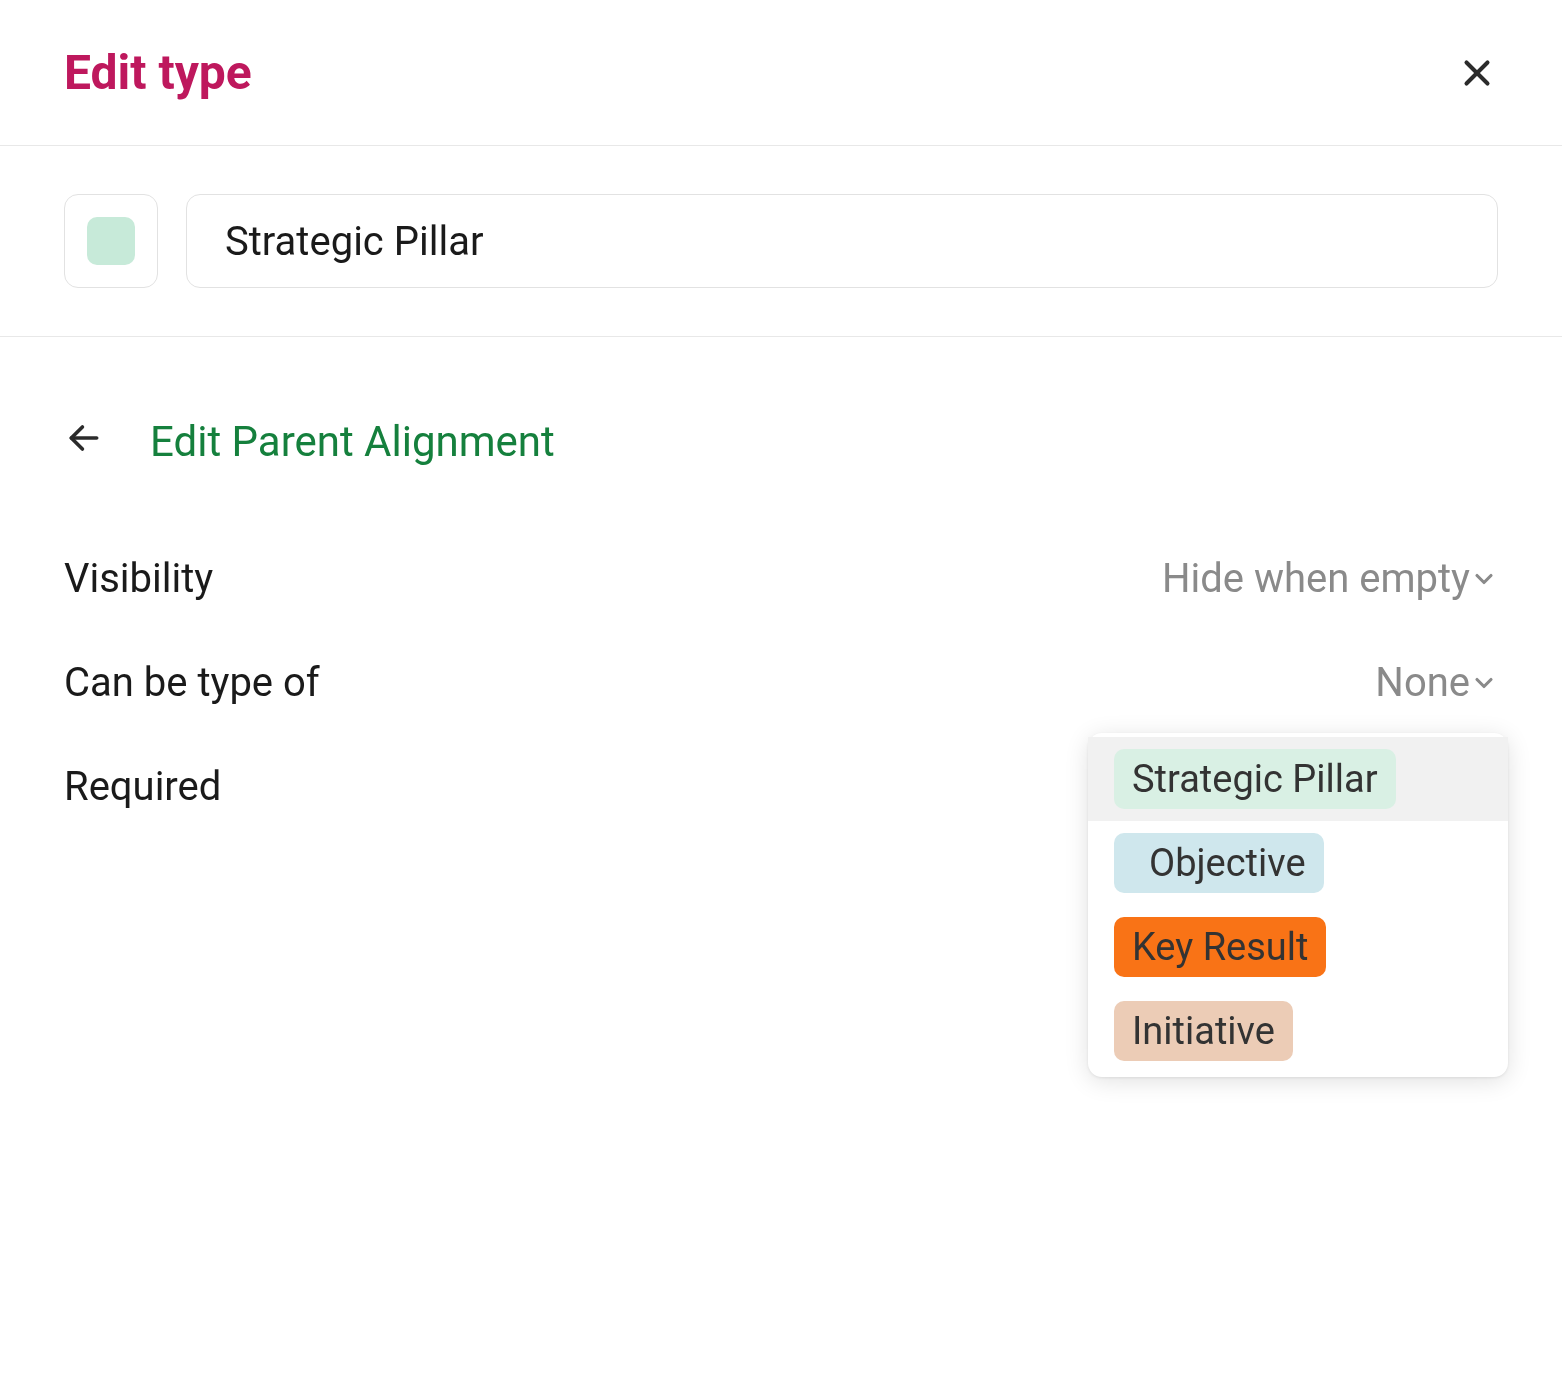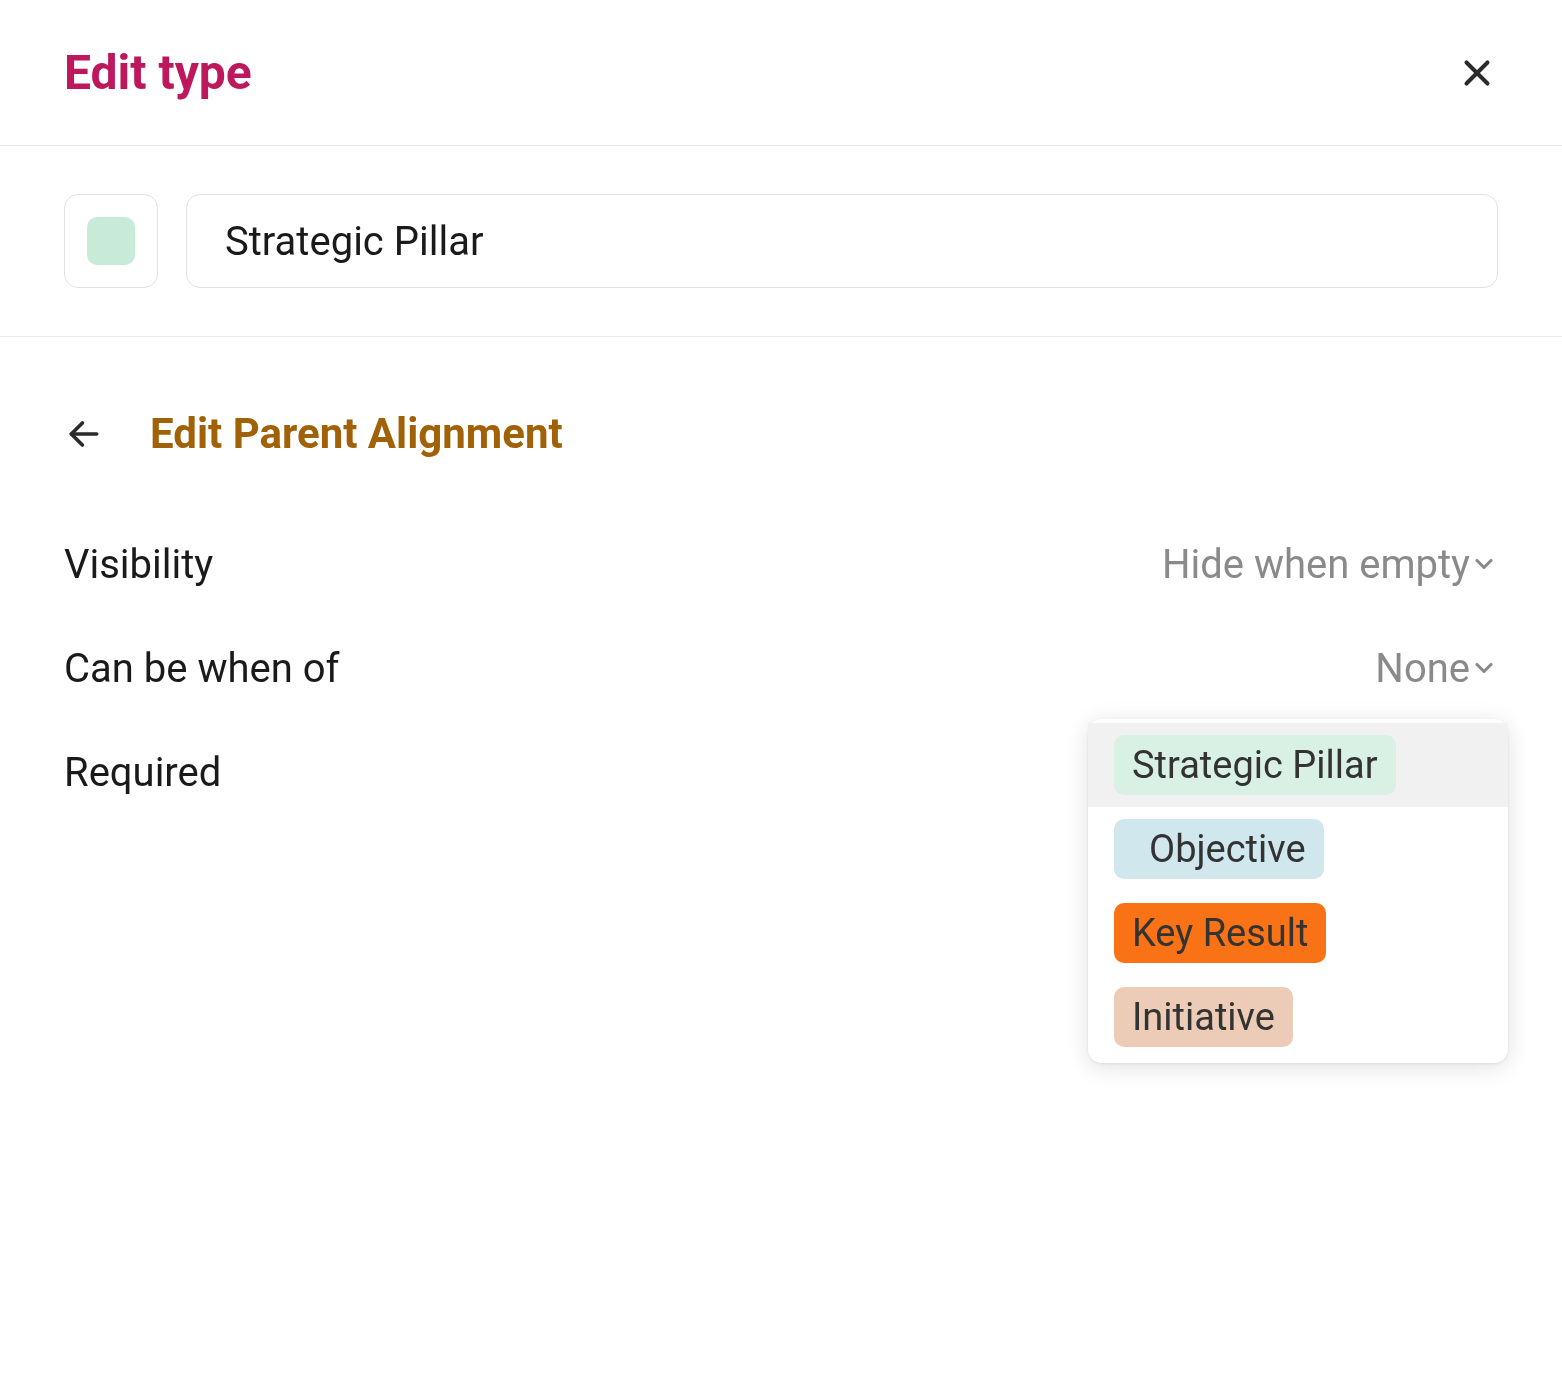--- a/index.html
+++ b/index.html
@@ -87,26 +87,27 @@
       background: transparent;
       border: none;
       cursor: pointer;
       display: flex;
       align-items: center;
       justify-content: center;
       color: #2b2b2b;
     }
     .section-title {
       font-size: 42px;
-      font-weight: 700;
-      color: #a16207;
+      font-weight: 400;
+      color: #15803d;
+      margin-top: 8px;
     }
     .setting-row {
       display: flex;
-      align-items: center;
+      align-items: flex-end;
       justify-content: space-between;
       margin-bottom: 44px;
       min-height: 60px;
     }
     .setting-label {
       font-size: 40px;
       color: #1a1a1a;
     }
     .setting-value {
       display: flex;
@@ -190,21 +191,21 @@
     <span class="setting-label">Visibility</span>
     <button class="setting-value">
       <span>Hide when empty</span>
       <svg class="chevron" width="28" height="28" viewBox="0 0 24 24" fill="none" stroke="currentColor" stroke-width="2.7" stroke-linecap="round" stroke-linejoin="round">
         <polyline points="6 9 12 15 18 9"></polyline>
       </svg>
     </button>
   </div>
 
   <div class="setting-row">
-    <span class="setting-label">Can be when of</span>
+    <span class="setting-label">Can be type of</span>
     <div class="dropdown-wrapper">
       <button class="setting-value">
         <span>None</span>
         <svg class="chevron" width="28" height="28" viewBox="0 0 24 24" fill="none" stroke="currentColor" stroke-width="2.7" stroke-linecap="round" stroke-linejoin="round">
           <polyline points="6 9 12 15 18 9"></polyline>
         </svg>
       </button>
       <div class="dropdown-menu" id="child-of-menu">
           <div class="dropdown-item highlighted">
             <span class="badge" style="background: rgb(217, 240, 228);">Strategic Pillar</span>

